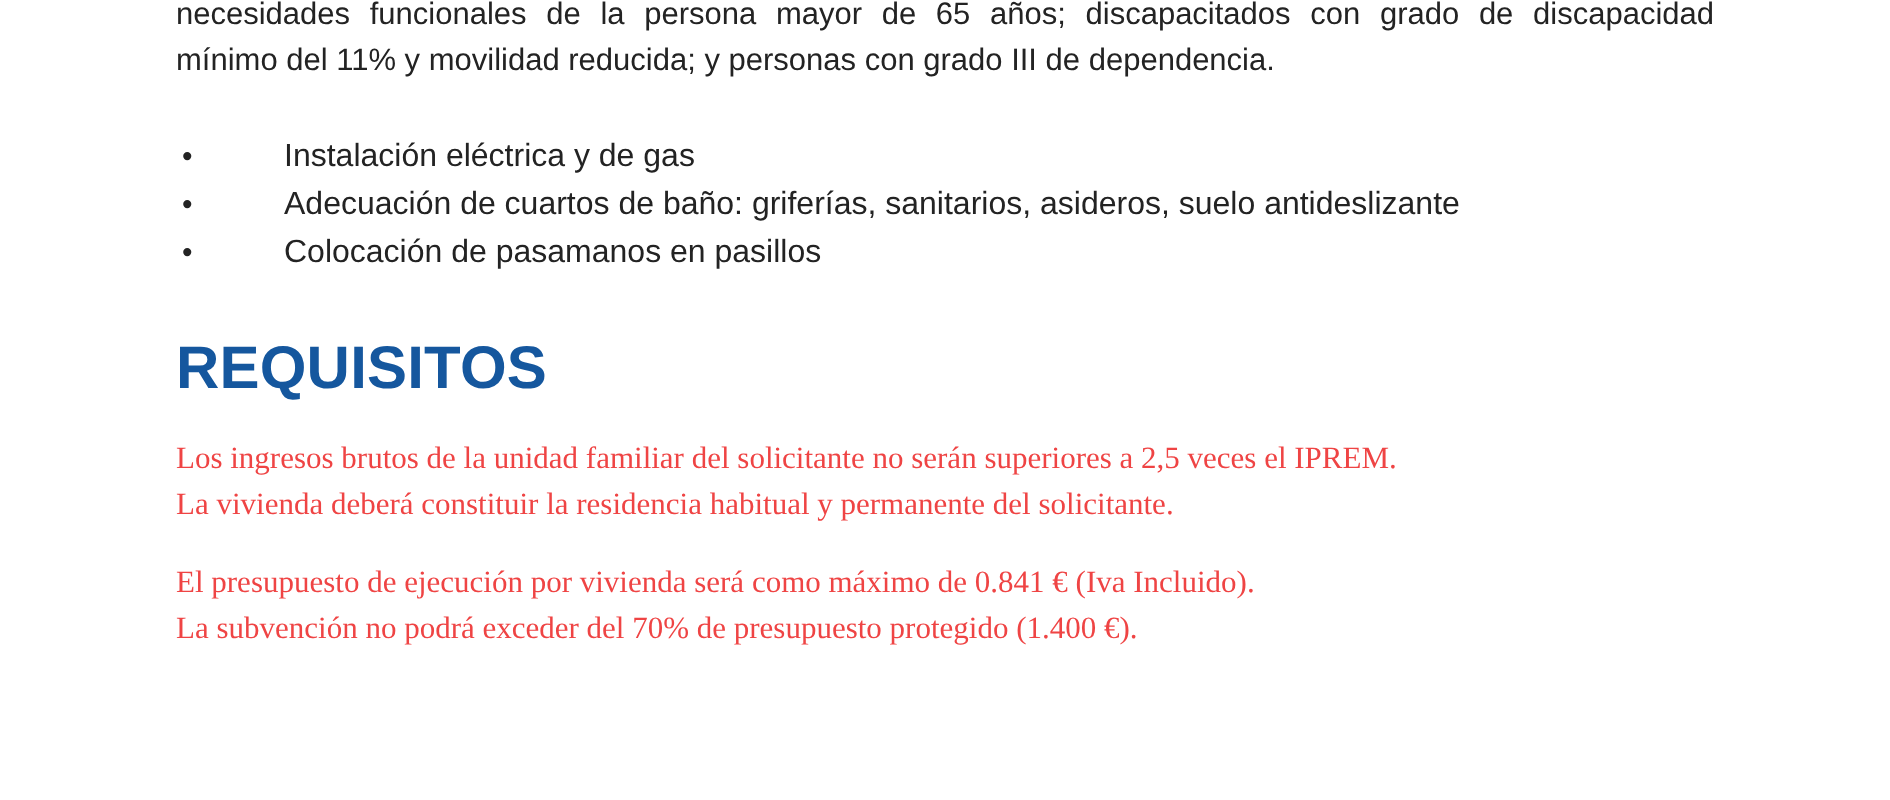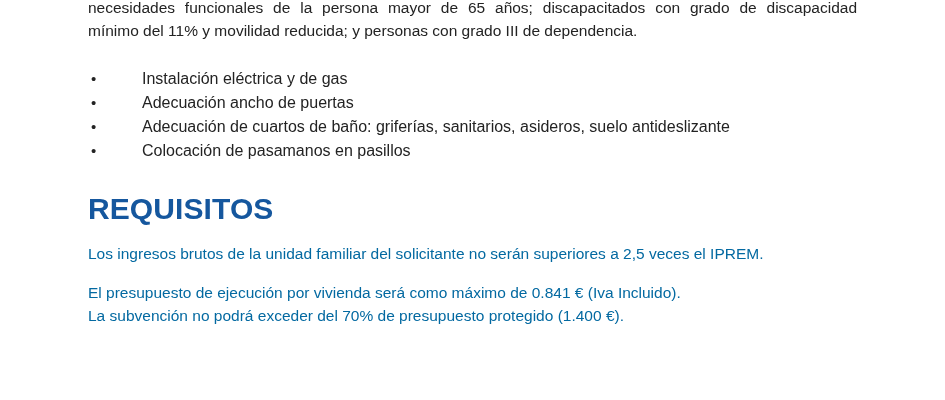--- a/index.html
+++ b/index.html
@@ -65,47 +65,48 @@
     color: #15579e;
     margin: 30px 0 0 0;
     letter-spacing: 0.1px;
   }
   h2.section.second {
     margin-top: 32px;
   }
   .para {
     font-size: 15.5px;
     line-height: 23px;
-    color: #0369a1;
+    color: #ef4444;
     margin: 16px 0 0 0;
+    font-family: Liberation Serif, serif;
   }
   .para .l {
     display: block;
   }
 </style>
 </head>
 <body>
 
 <div class="page">
 
   <p class="intro">
     <span class="line1">necesidades funcionales de la persona mayor de 65 años; discapacitados con grado de discapacidad</span>
     <span class="line2">mínimo del 11%  y movilidad reducida; y personas con grado III de dependencia.</span>
   </p>
 
   <ul class="bullets">
     <li>Instalación eléctrica y de gas</li>
-    <li>Adecuación ancho de puertas</li>
     <li>Adecuación de cuartos de baño: griferías, sanitarios, asideros, suelo antideslizante</li>
     <li>Colocación de pasamanos en pasillos</li>
   </ul>
 
   <h2 class="section">REQUISITOS</h2>
   <p class="para">
     <span class="l">Los ingresos brutos de la unidad familiar del solicitante no serán superiores a 2,5 veces el IPREM.</span>
+    <span class="l">La vivienda deberá constituir la residencia habitual y permanente del solicitante.</span>
   </p>
 
   <p class="para">
     <span class="l">El presupuesto de ejecución por vivienda será como máximo de 0.841 €  (Iva Incluido).</span>
     <span class="l">La subvención no podrá exceder del 70% de presupuesto protegido (1.400 €).</span>
   </p>
 
 </div>
 
 </body></html>

